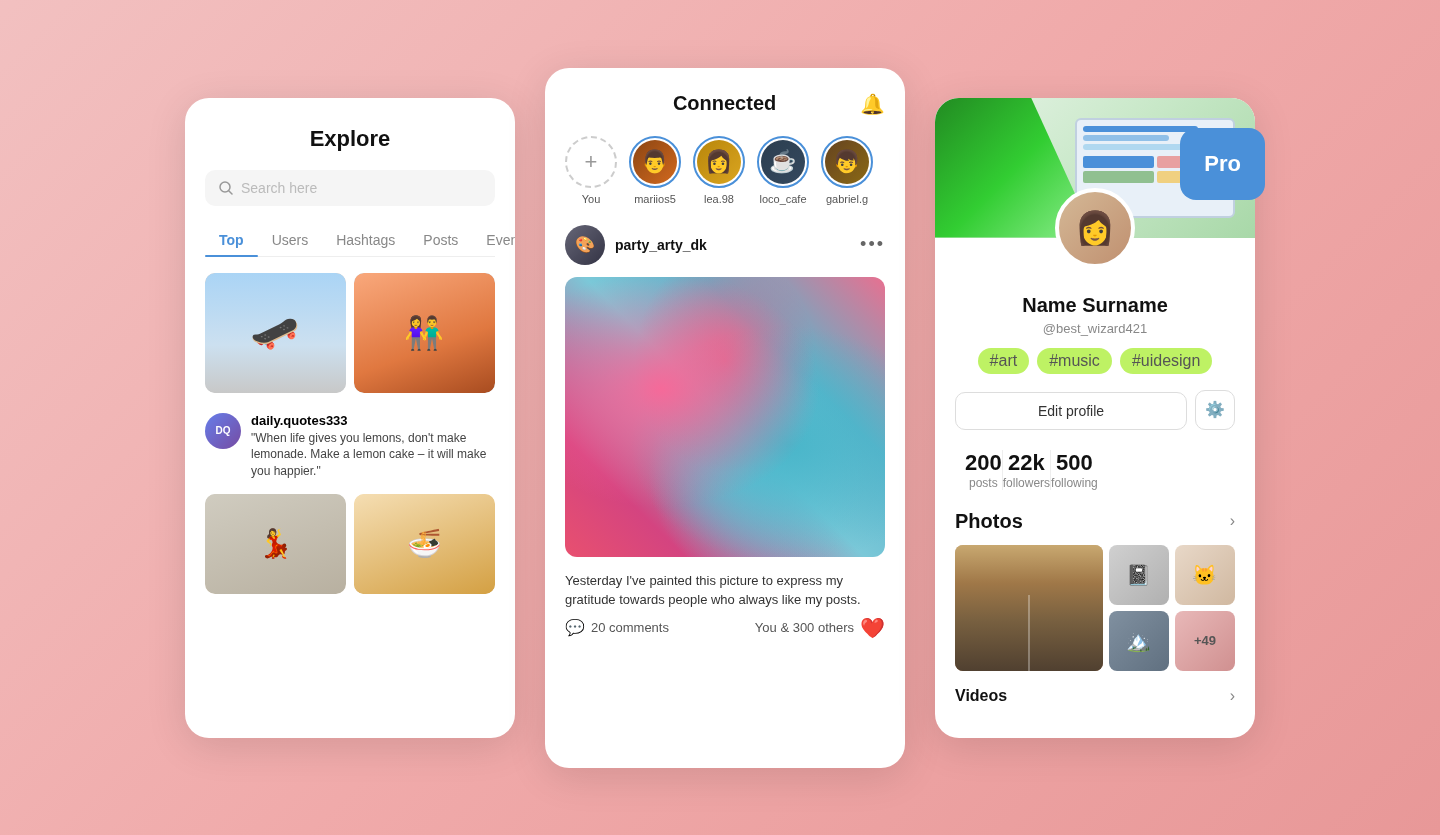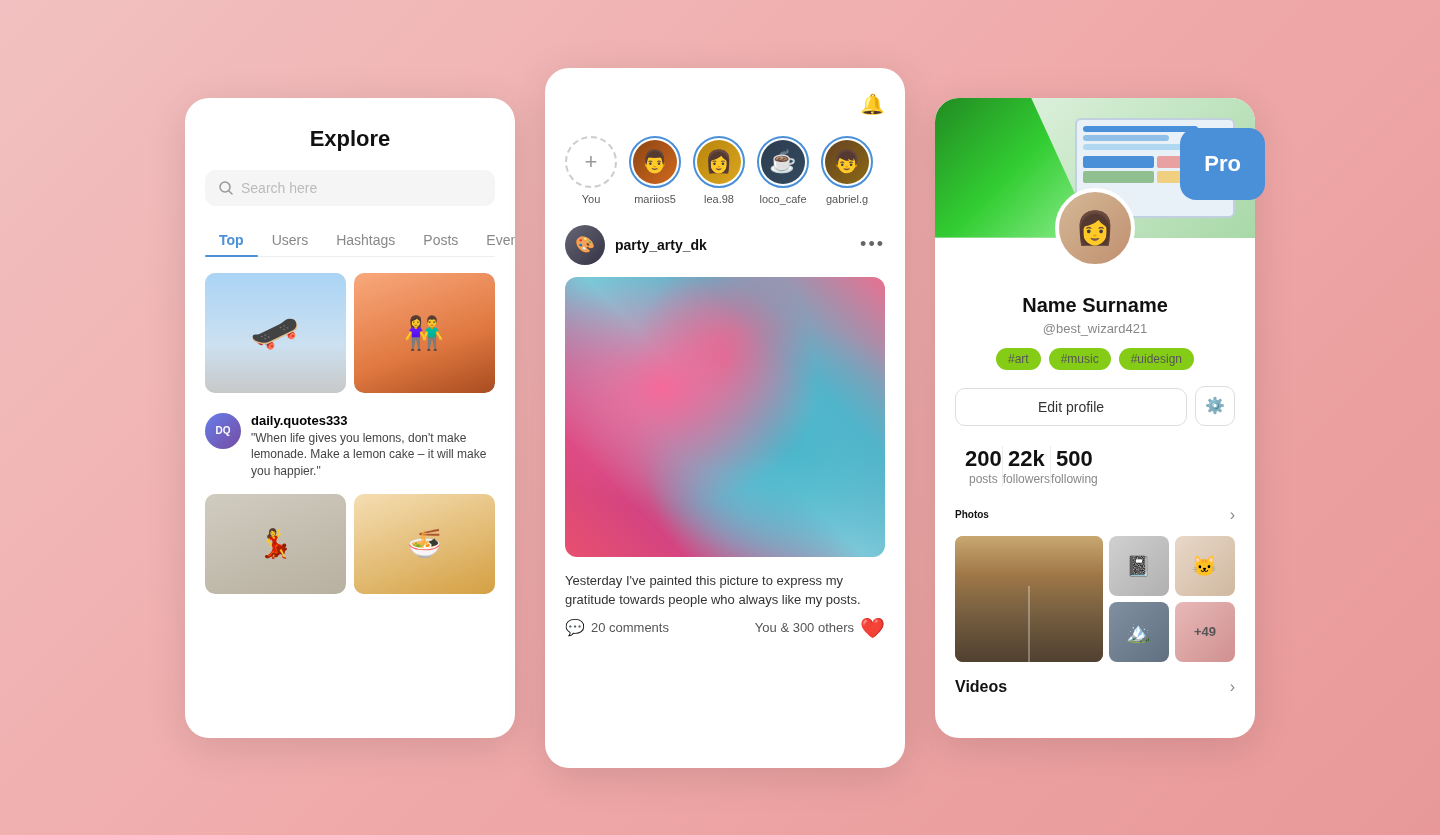--- a/index.html
+++ b/index.html
@@ -458,24 +458,24 @@
       margin-bottom: 12px;
     }
     .profile-tags {
       display: flex;
       justify-content: center;
       gap: 8px;
       margin-bottom: 16px;
       flex-wrap: wrap;
     }
     .tag {
-      background: #84cc16;
+      background: #bef264;
       border-radius: 20px;
       padding: 4px 12px;
-      font-size: 12px;
+      font-size: 16px;
       color: #555;
     }
     .edit-row {
       display: flex;
       gap: 8px;
       align-items: flex-end;
       margin-bottom: 20px;
     }
     .edit-btn {
       flex: 1;
@@ -520,21 +520,21 @@
       font-size: 12px;
       color: #888;
     }
     .section-header {
       display: flex;
       align-items: center;
       justify-content: space-between;
       margin-bottom: 12px;
     }
     .section-title {
-      font-size: 10px;
+      font-size: 20px;
       font-weight: 700;
       color: #111;
       text-align: right;
     }
     .chevron-right {
       font-size: 16px;
       color: #888;
       cursor: pointer;
     }
     .photos-grid {
@@ -660,20 +660,21 @@
     </div>
     <div class="img-food">
       <div class="food-img">🍜</div>
     </div>
   </div>
 </div>
 
 <div class="card connected-card">
   <div class="connected-header">
     <div style="width:24px"></div>
+    <h1>Connected</h1>
     <span class="bell-icon">🔔</span>
   </div>
 
   <div class="stories-row">
 
     <div class="story-item">
       <div class="add-story">+</div>
       <span class="story-label">You</span>
     </div>
 

